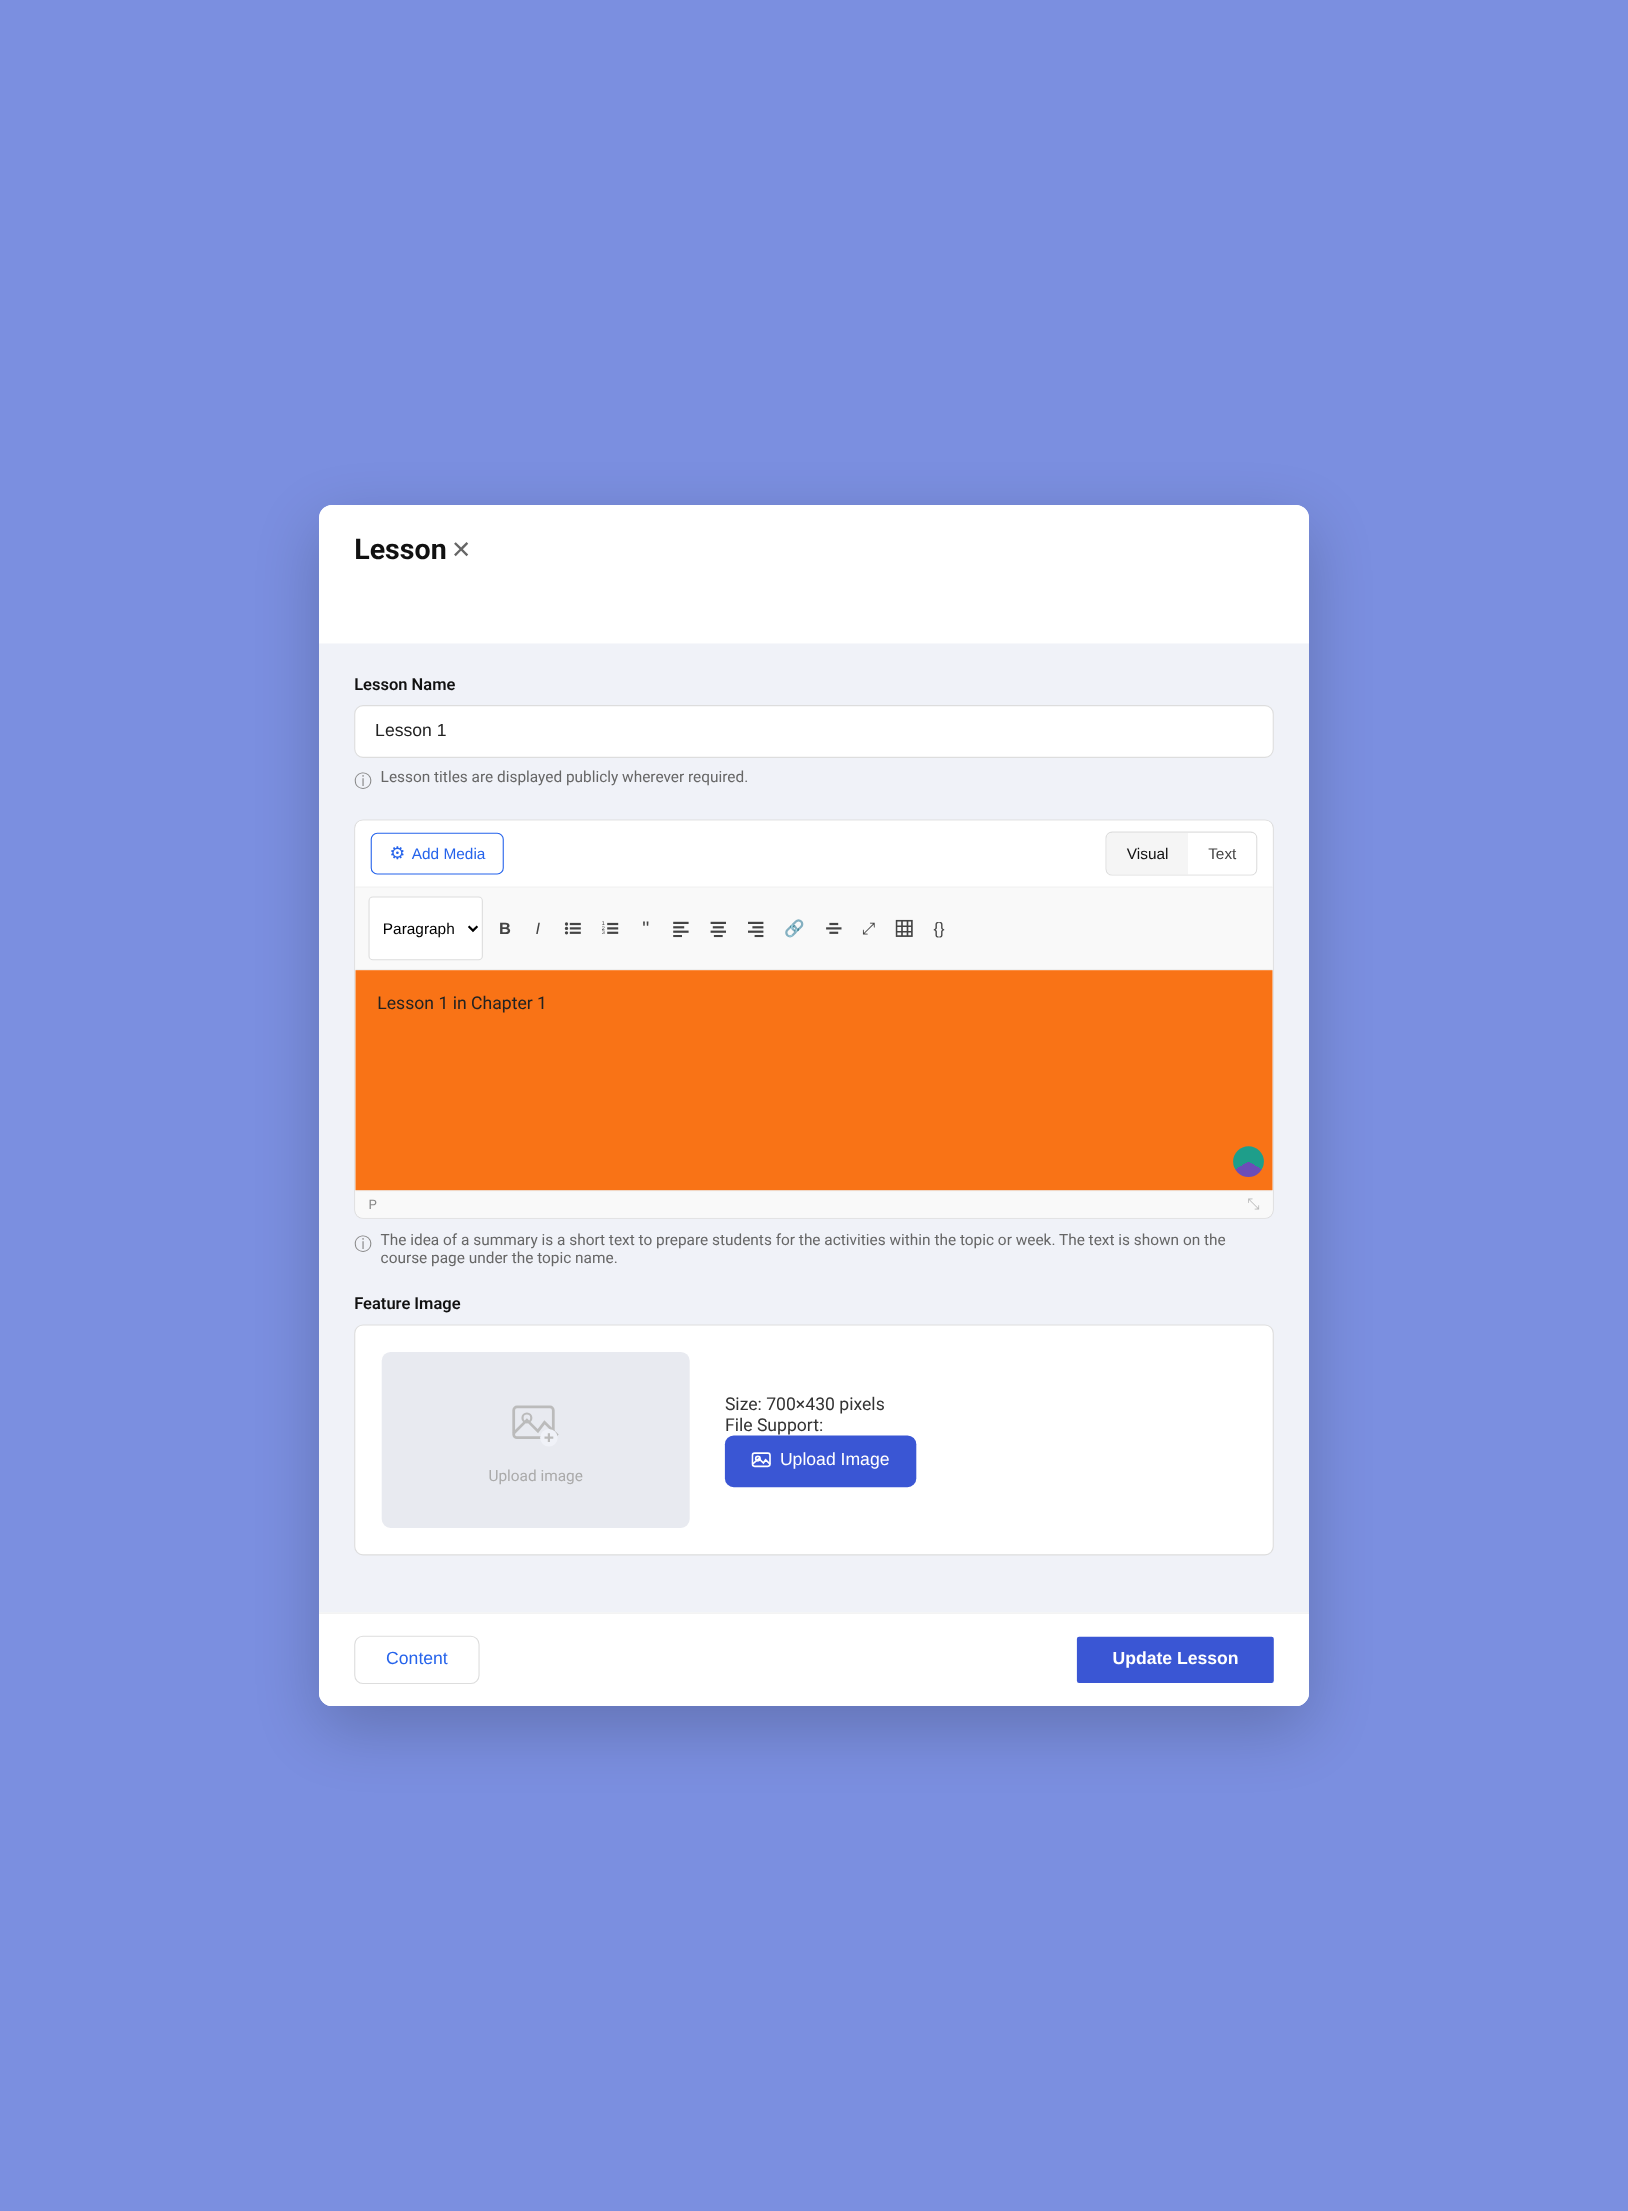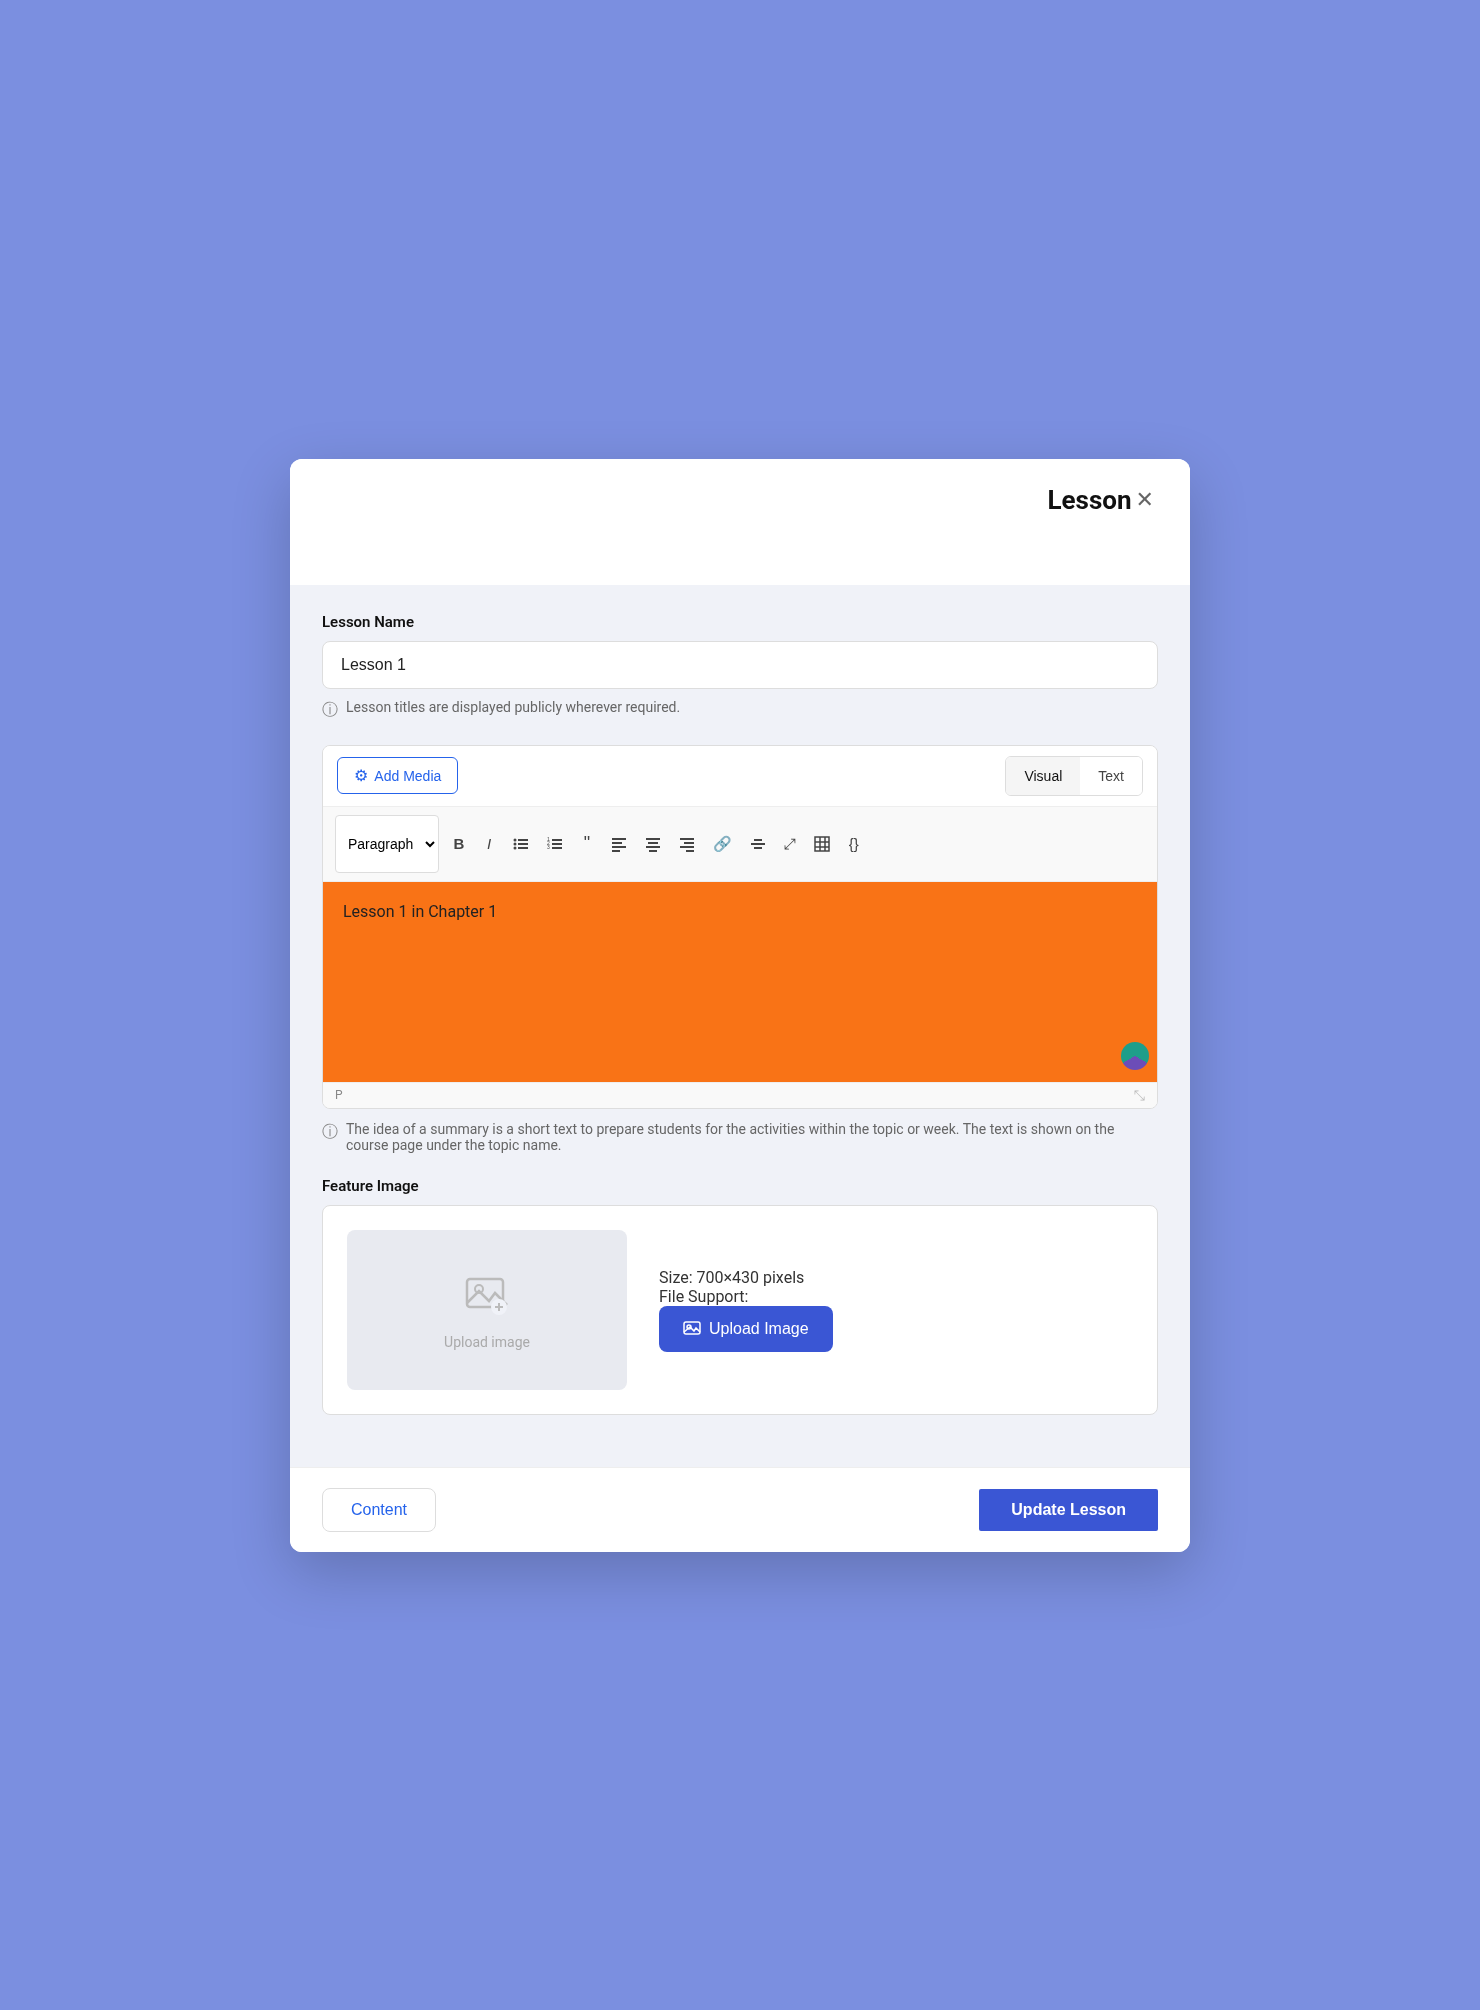--- a/index.html
+++ b/index.html
@@ -26,21 +26,21 @@
       background: #fff;
       border-radius: 12px;
       width: 900px;
       max-width: 100%;
       box-shadow: 0 20px 60px rgba(0,0,0,0.2);
       overflow: hidden;
     }
 
     .modal-header {
       display: flex;
-      justify-content: flex-end;
+      justify-content: flex-start;
       align-items: center;
       padding: 24px 32px;
       background: #fff;
       border-bottom: none;
     }
 
     .modal-title {
       font-size: 26px;
       font-weight: 700;
       color: #111;

